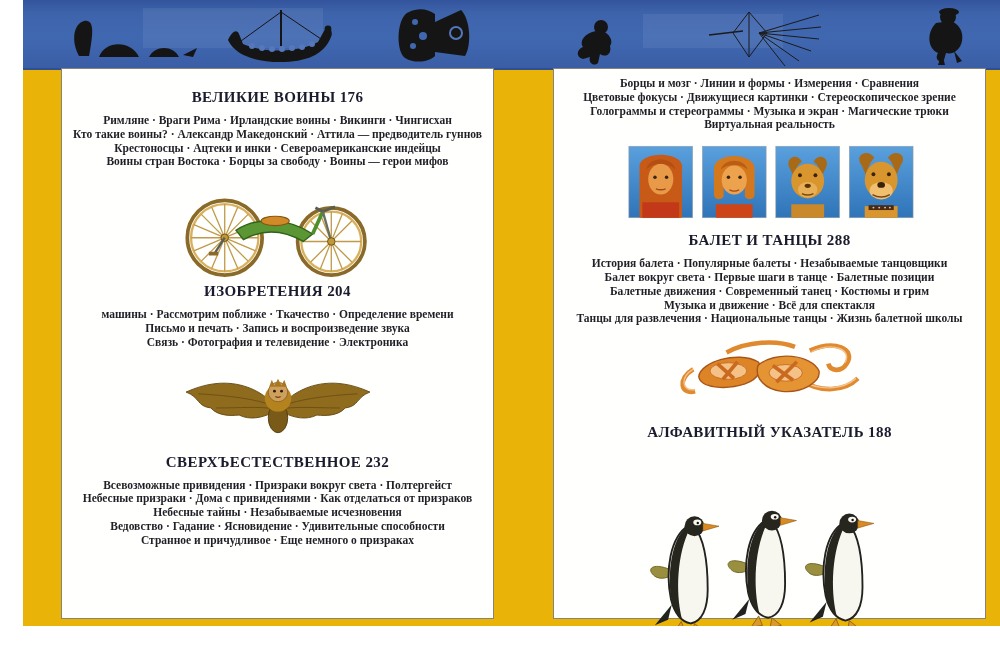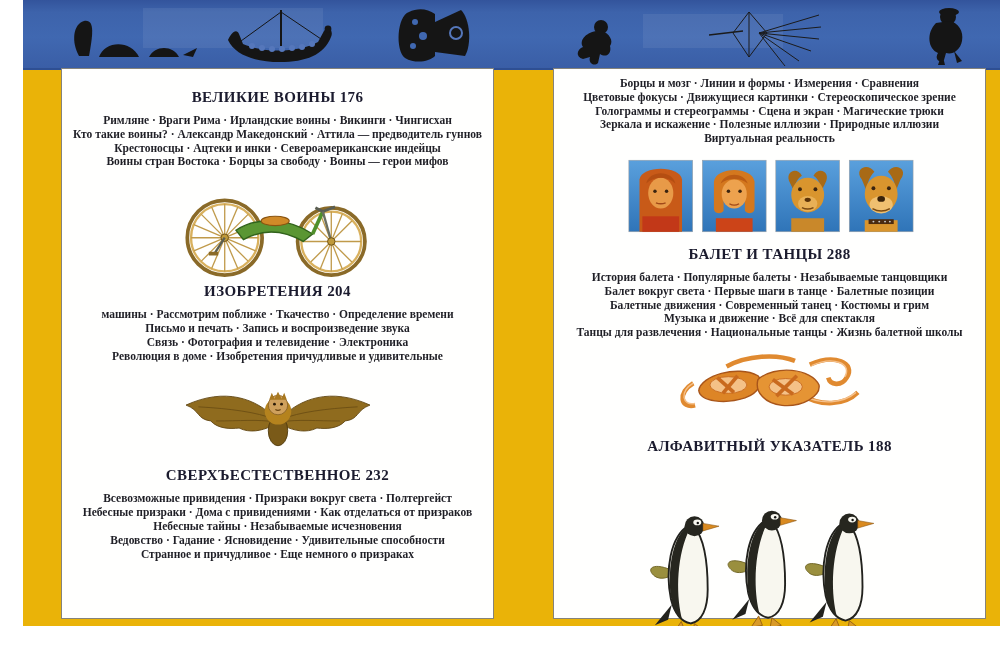--- a/index.html
+++ b/index.html
@@ -140,21 +140,20 @@
         <circle cx="172" cy="54" r="4" fill="#c09a3a" stroke="#6b4f14"></circle>
         <line x1="58" y1="50" x2="47" y2="67" stroke="#5a5e52" stroke-width="2.5"></line>
         <rect x="41" y="65" width="10" height="4" fill="#8a6a28"></rect>
       </svg>
 
       <div class="sec-title mt6">ИЗОБРЕТЕНИЯ 204</div>
       <div class="toc-lines">
           <div class="toc-line">машины · Рассмотрим поближе · Ткачество · Определение времени</div>
           <div class="toc-line">Письмо и печать · Запись и воспроизведение звука</div>
           <div class="toc-line">Связь · Фотография и телевидение · Электроника</div>
-          <div class="toc-line">Революция в доме · Изобретения причудливые и удивительные</div>
         </div>
 
       <svg class="illo mt12" width="226" height="84" viewBox="0 0 240 95">
         <path d="M118,50 C95,26 60,14 16,34 C32,40 28,50 44,52 C52,61 66,61 76,60 C88,66 102,63 112,58 Z" fill="#8f6b1e" stroke="#5f4410" stroke-width="1"></path>
         <path d="M122,50 C145,26 180,14 224,34 C208,40 212,50 196,52 C188,61 174,61 164,60 C152,66 138,63 128,58 Z" fill="#8f6b1e" stroke="#5f4410" stroke-width="1"></path>
         <g stroke="#5f4410" stroke-width="1" opacity=".75">
           <path d="M116,50 C96,42 66,38 30,36" fill="none"></path>
           <path d="M116,53 C98,50 76,52 50,52" fill="none"></path>
           <path d="M124,50 C144,42 174,38 210,36" fill="none"></path>
           <path d="M124,53 C142,50 164,52 190,52" fill="none"></path>
@@ -177,22 +176,21 @@
           <div class="toc-line">Странное и причудливое · Еще немного о призраках</div>
         </div>
     </div>
   </div>
 
   <div class="page" id="right-page">
     <div class="page-inner">
       <div class="toc-lines">
           <div class="toc-line">Борцы и мозг · Линии и формы · Измерения · Сравнения</div>
           <div class="toc-line">Цветовые фокусы · Движущиеся картинки · Стереоскопическое зрение</div>
-          <div class="toc-line">Голограммы и стереограммы · Сцена и экран · Магические трюки</div>
-          <div class="toc-line">Зеркала и искажение · Полезные иллюзии · Природные иллюзии</div>
+          <div class="toc-line">Голограммы и стереограммы · Музыка и экран · Магические трюки</div>
           <div class="toc-line">Виртуальная реальность</div>
         </div>
 
       <svg class="illo mt12" width="290" height="76" viewBox="0 0 300 78">
         <defs>
           <linearGradient id="sky" x1="0" y1="0" x2="0" y2="1">
             <stop offset="0" stop-color="#5aa0dd"></stop>
               <stop offset="1" stop-color="#2f74b8"></stop>
           </linearGradient>
         </defs>

